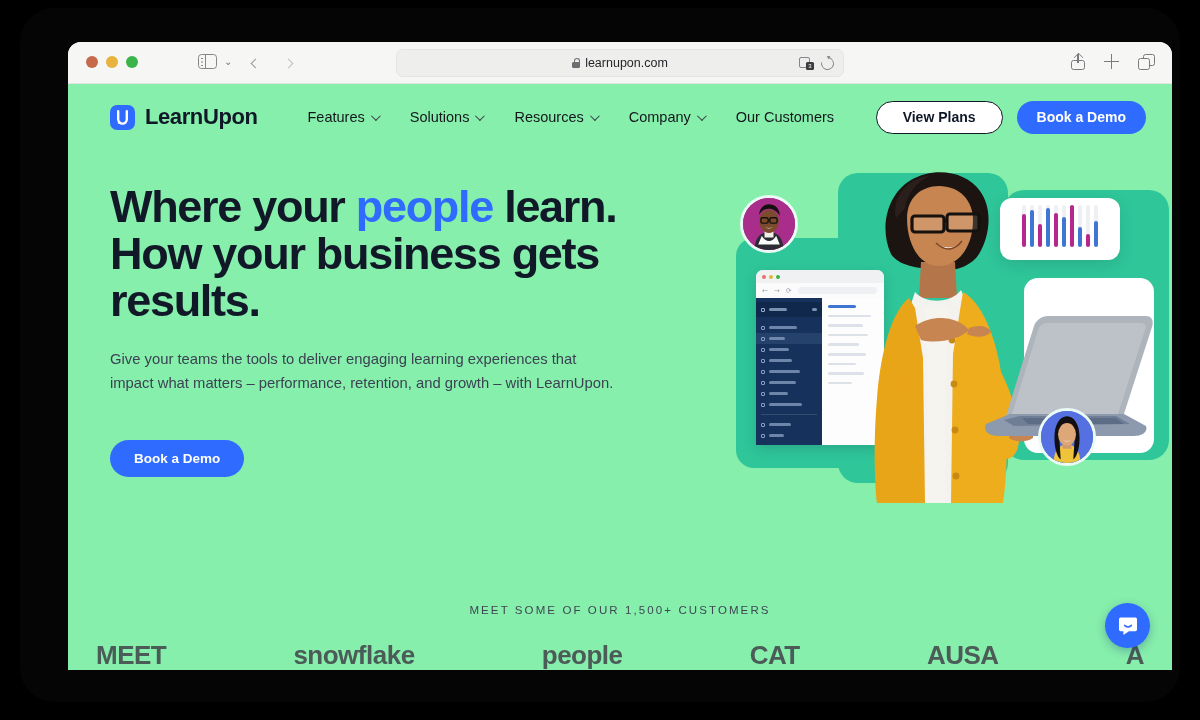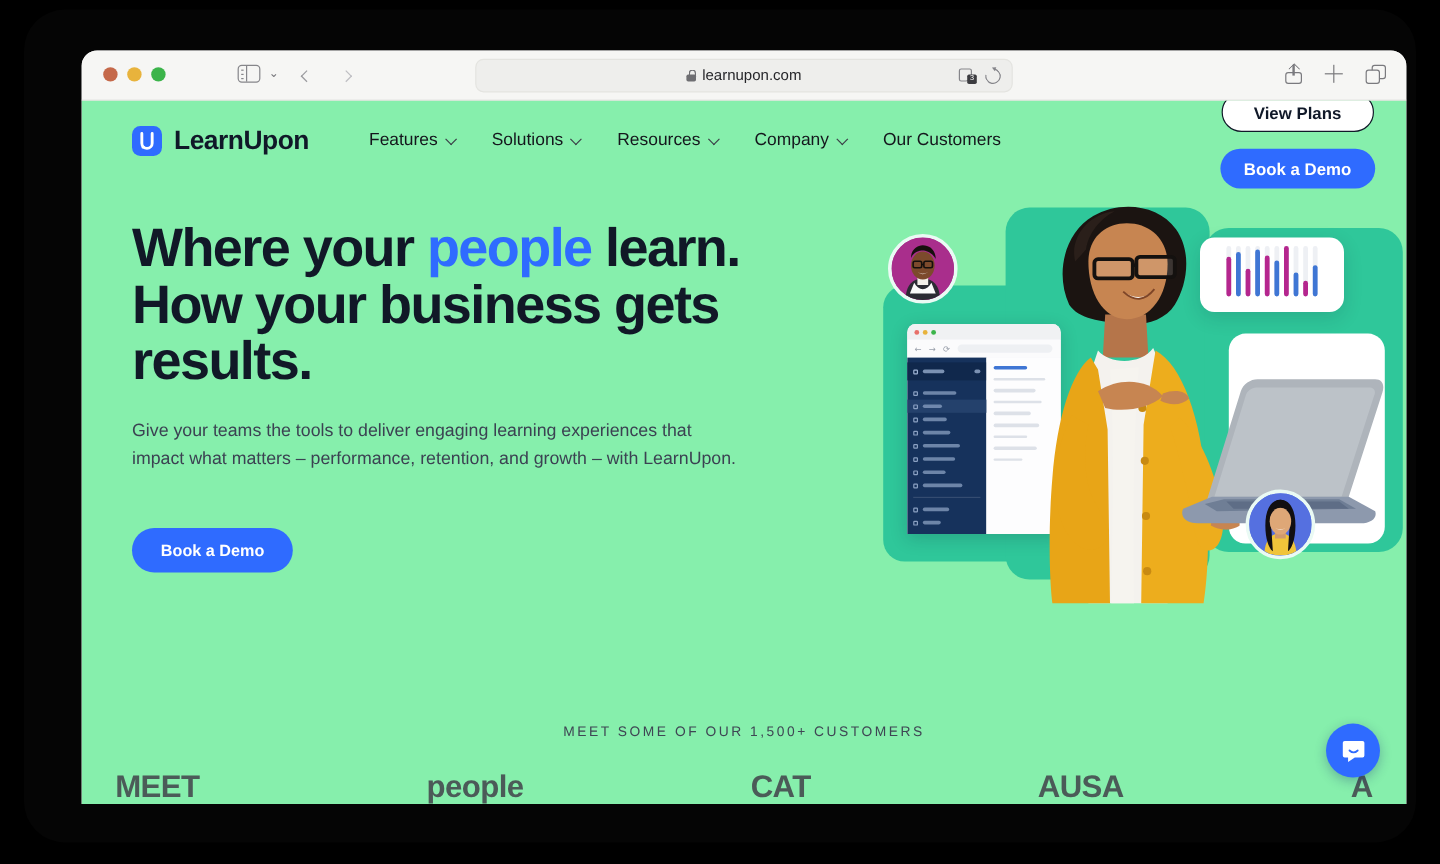--- a/index.html
+++ b/index.html
@@ -238,21 +238,21 @@
   }
   .nav-chev {
     width: 7px; height: 7px;
     border-right: 1.6px solid #3a3d46;
     border-bottom: 1.6px solid #3a3d46;
     transform: rotate(45deg) translateY(-2px);
   }
 
   #header-actions {
     margin-left: auto;
-    display: flex; align-items: center; gap: 14px; flex-direction: column;
+    display: flex; align-items: center; gap: 14px;
   }
   #view-plans-btn {
     height: 33px; padding: 0 26px;
     border: 1.7px solid #101828;
     border-radius: 17px;
     background: #fff;
     font-size: 14px; font-weight: bold; color: #101828;
     display: flex; align-items: center; justify-content: center;
     cursor: pointer;
     font-family: "Liberation Sans", sans-serif;
@@ -785,20 +785,21 @@
               <path d="M24 32 Q29 36 34 32 Q29 35 24 32 Z" fill="#ffffff"></path>
             </svg>
           </div>
         </div>
       </div>
 
       <div id="customers">
         <div id="customers-label">MEET SOME OF OUR 1,500+ CUSTOMERS</div>
         <div id="logo-strip">
           <div class="cust-logo">MEET</div>
+          <div class="cust-logo">snowflake</div>
           <div class="cust-logo">people</div>
           <div class="cust-logo">CAT</div>
           <div class="cust-logo">AUSA</div>
           <div class="cust-logo">A</div>
         </div>
       </div>
 
       <div id="chat-widget">
         <svg width="24" height="24" viewBox="0 0 24 24">
           <path d="M4.6 3.4 h14.8 a1.6 1.6 0 0 1 1.6 1.6 v10.6 a1.6 1.6 0 0 1 -1.6 1.6 h-6.4 l-5.6 3.8 v-3.8 h-2.8 a1.6 1.6 0 0 1 -1.6 -1.6 v-10.6 a1.6 1.6 0 0 1 1.6 -1.6 Z" fill="#ffffff"></path>

